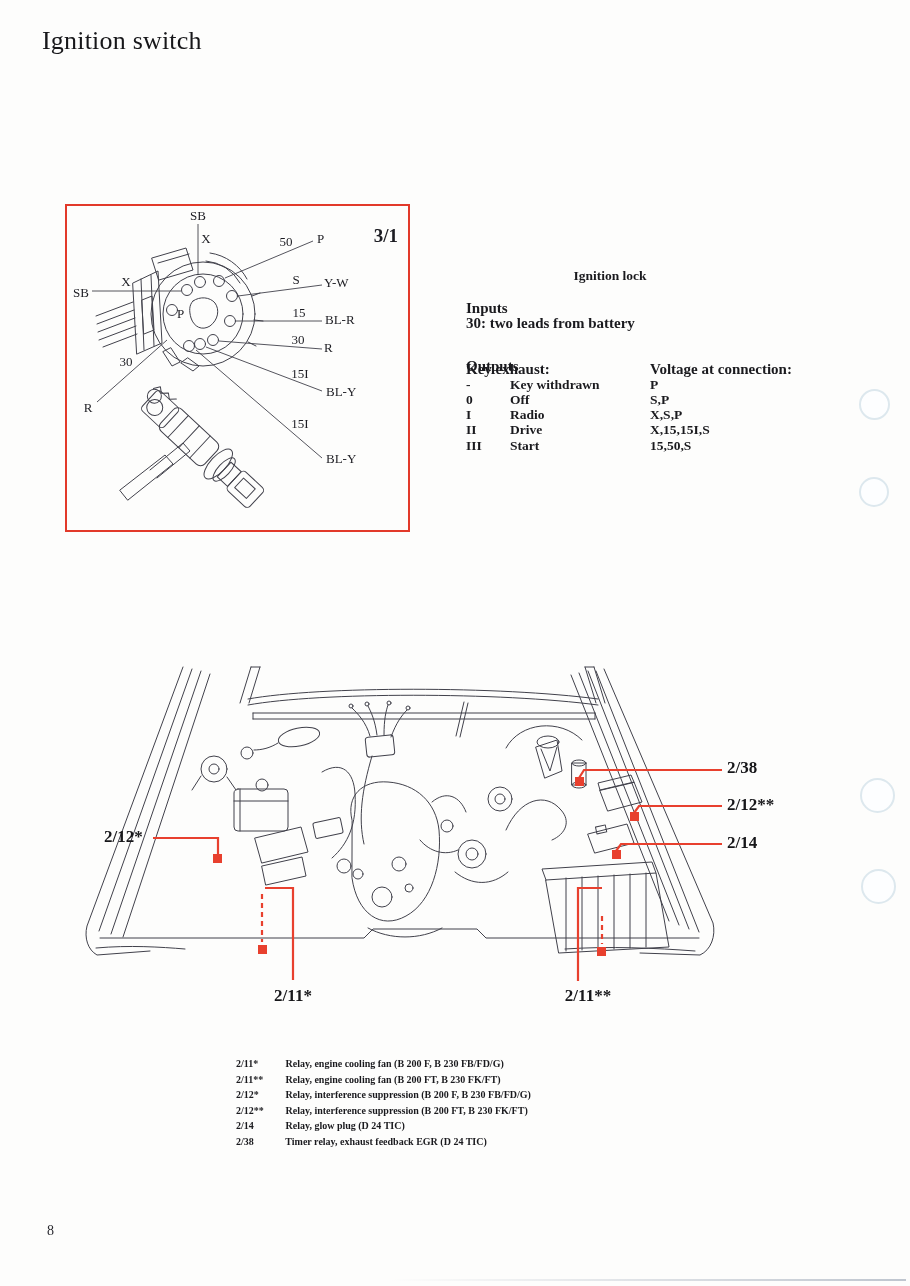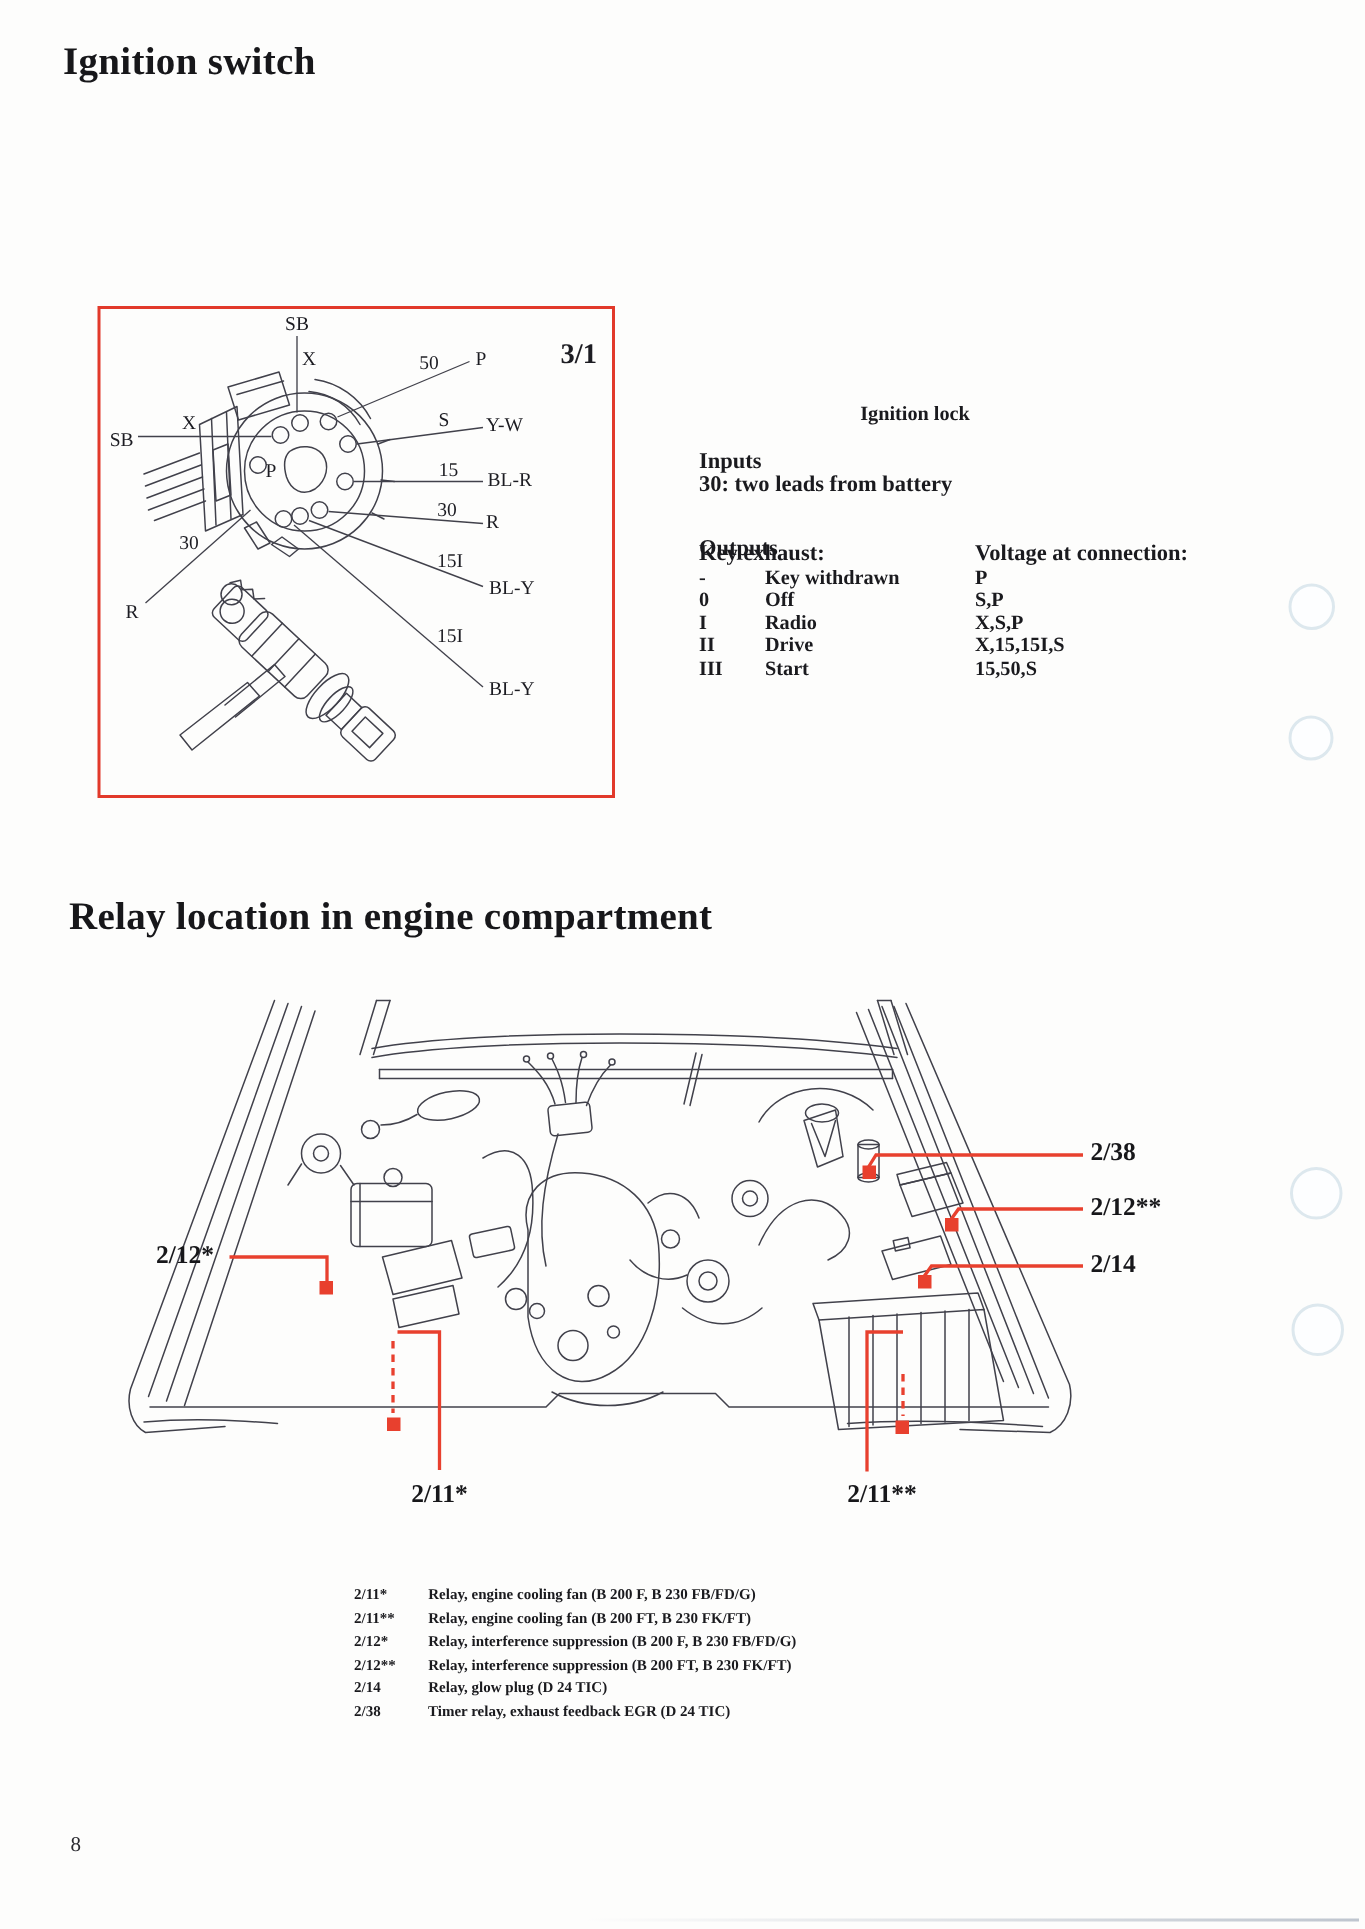--- a/index.html
+++ b/index.html
@@ -3,21 +3,21 @@
 <meta charset="utf-8">
 <style>
   html,body{margin:0;padding:0;background:#e8e8e8;}
   .page{
     position:relative;width:910px;height:1286px;margin:0 auto;
     background:#fdfdfc;overflow:hidden;
     font-family:"Liberation Serif","DejaVu Serif",serif;color:#1a1a1e;
   }
   .abs{position:absolute;}
   h1.sec{
-    position:absolute;margin:0;font-size:26px;font-weight:700;
+    position:absolute;margin:0;font-size:26px;font-weight:400;
     letter-spacing:.2px;color:#17171a;text-align:center;
   }
   
   .fig-box{
     position:absolute;left:65px;top:204px;width:341px;height:324px;
     border:2px solid #e2392a;background:#fdfdfc;
   }
   .fig-box svg{display:block;}
   svg text{font-family:"Liberation Serif","DejaVu Serif",serif;fill:#1c1c22;font-size:13px;}
   svg text.fig-num{font-size:19px;font-weight:700;}
@@ -174,21 +174,20 @@
     <span class="c1">II</span>
     <span class="c2">Drive</span>
     <span class="c3">X,15,15I,S</span>
   </div>
   <div class="ig-row" style="top:438px;text-align:right;">
     <span class="c1">III</span>
     <span class="c2">Start</span>
     <span class="c3">15,50,S</span>
   </div>
 
-  <h1 class="sec" style="left:46px;top:596px;">Relay location in engine compartment</h1>
 
   <svg class="abs" style="left:60px;top:650px;" width="740" height="370" viewBox="60 650 740 370">
     <g class="lineart">
 
       <path d="M251,667 L240,703"></path>
         <path d="M260,667 L249,703"></path>
         <path d="M251,667 H260"></path>
       <path d="M585,667 L596,703"></path>
         <path d="M594,667 L605,703"></path>
         <path d="M585,667 H594"></path>

